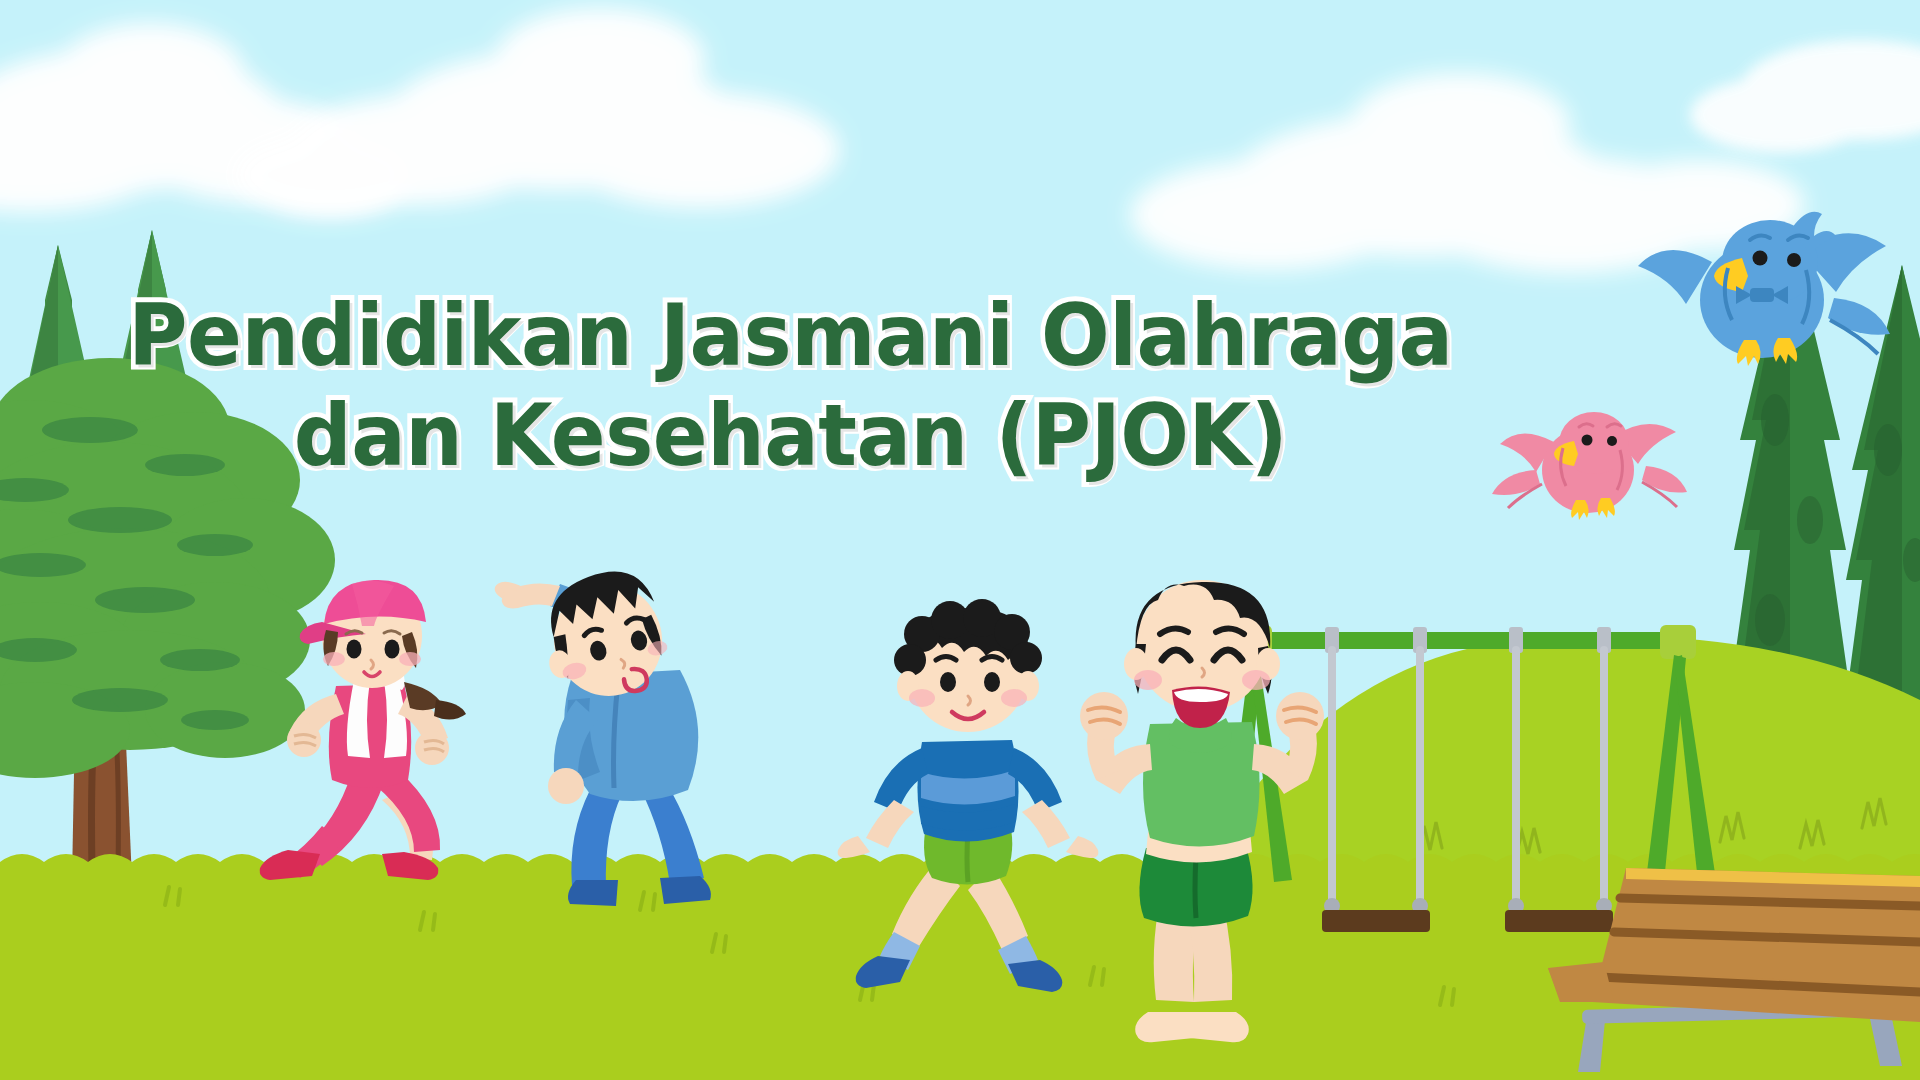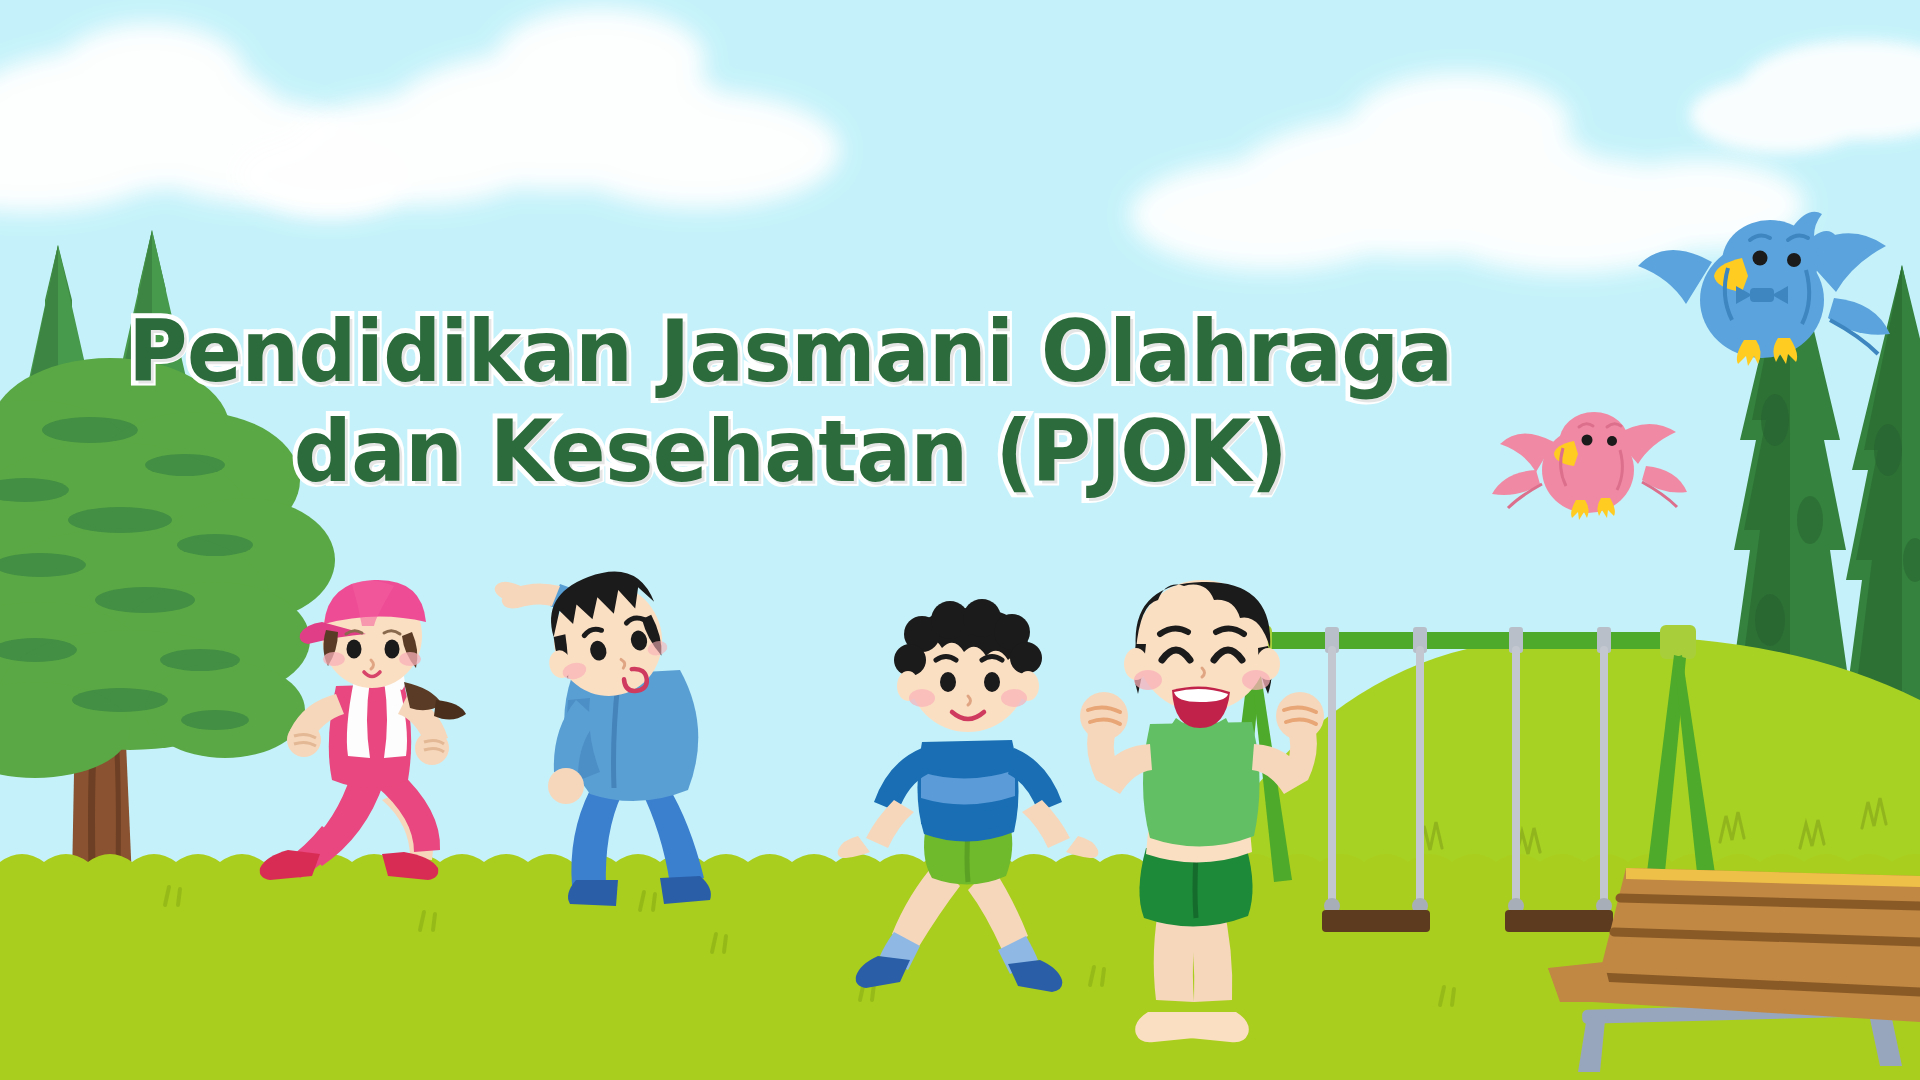--- a/index.html
+++ b/index.html
@@ -15,21 +15,21 @@
     width:1920px; height:1080px;
     overflow:hidden;
     background:#c5f2fa;
   }
   .layer { position:absolute; left:0; top:0; width:1920px; height:1080px; }
   svg.layer { display:block; }
 
   
   #title-block{
     position:absolute;
-    left:0; top:302px;
+    left:0; top:286px;
     width:1581px;
     text-align:center;
     z-index:40;
     pointer-events:none;
   }
   #title-block .tline{
     display:block;
     font-family:"DejaVu Sans", sans-serif;
     font-weight:bold;
     font-size:86px;

